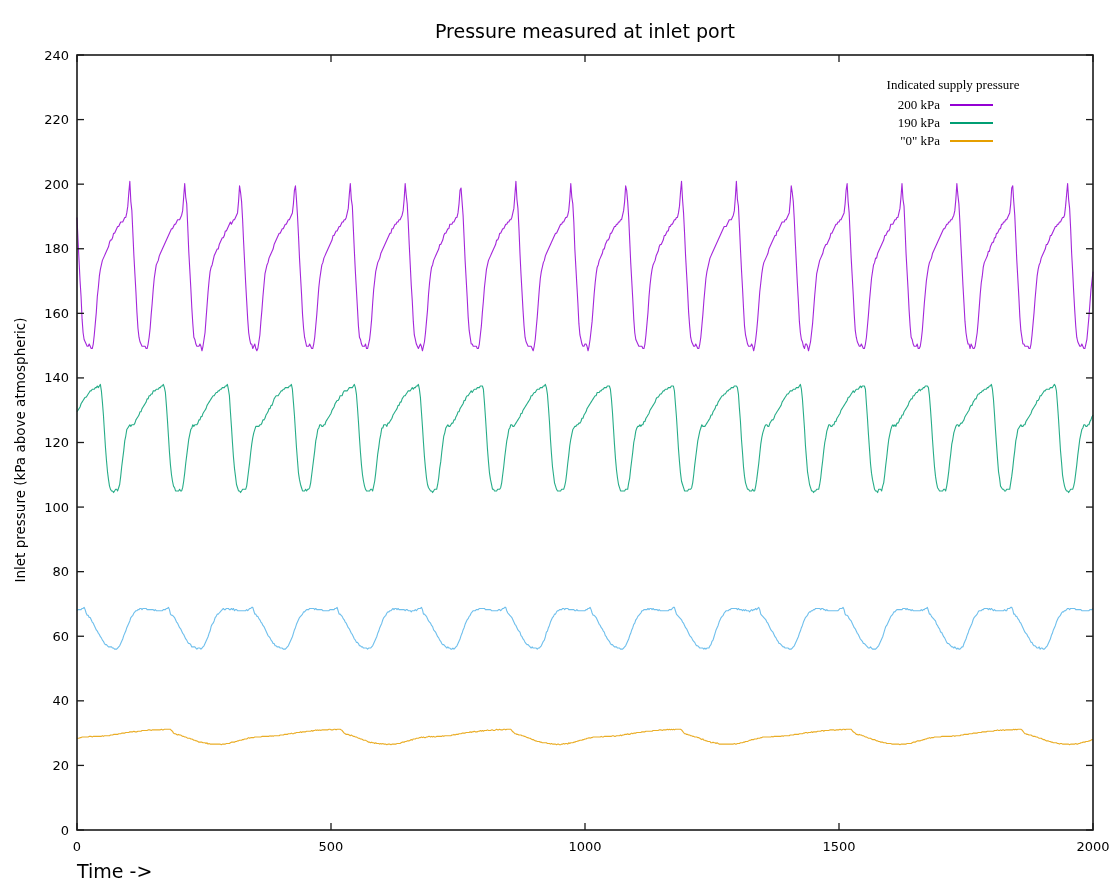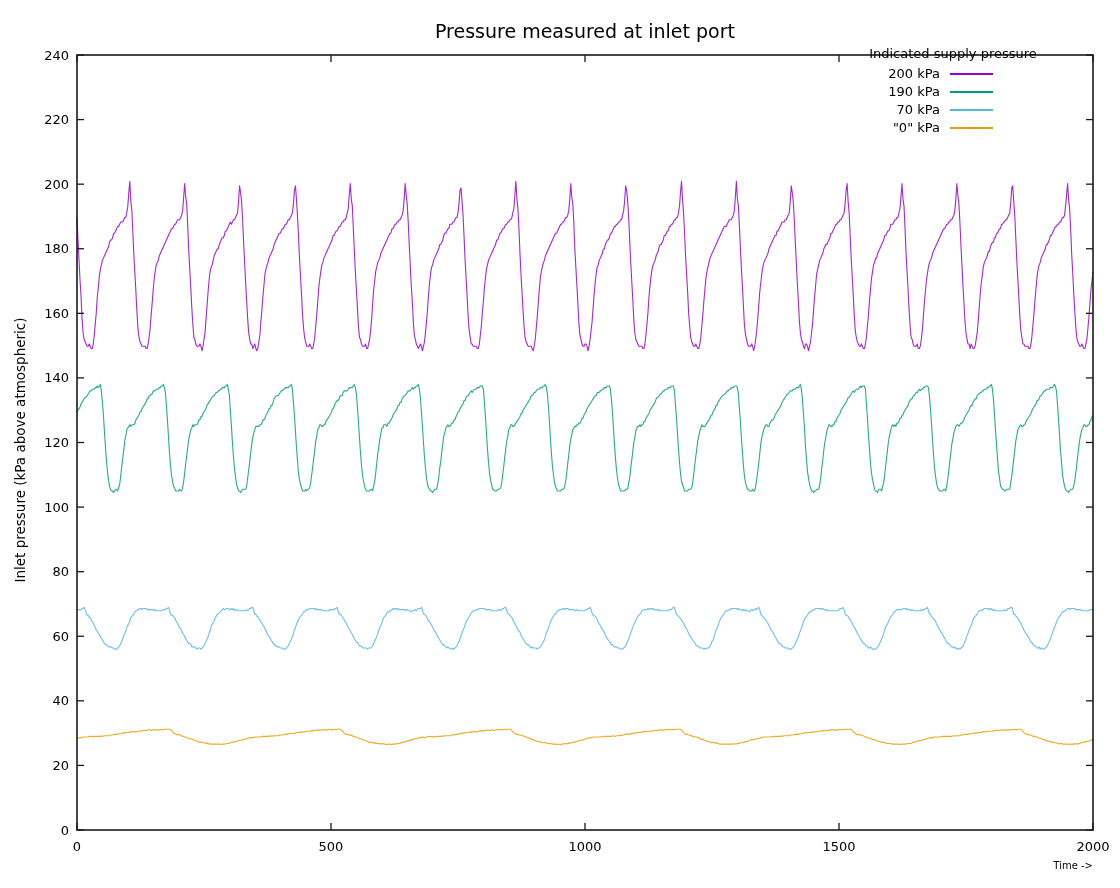--- a/index.html
+++ b/index.html
@@ -6,32 +6,32 @@
   #screen{
     position:relative;width:1120px;height:888px;background:#ffffff;
     font-family:"DejaVu Sans","Liberation Sans",sans-serif;color:#000;
     overflow:hidden;
   }
   #chart-title{
     position:absolute;top:20px;left:77px;width:1016px;text-align:center;
     font-size:19px;color:#000;
   }
   #x-axis-label{
-    position:absolute;top:860px;left:77px;width:1016px;text-align:right;
-    font-size:10px;color:#000;
+    position:absolute;top:860px;left:77px;width:1016px;text-align:left;
+    font-size:19px;color:#000;
   }
   #y-axis-label{
     position:absolute;top:442px;left:-160px;width:360px;text-align:center;
     font-size:13.5px;color:#000;
     transform:rotate(-90deg);transform-origin:center center;
   }
   #plot-svg{position:absolute;top:0;left:0;}
   #legend{
-    position:absolute;top:45px;left:833px;width:240px;
-    font-size:13px;line-height:18px;
+    position:absolute;top:76px;left:833px;width:240px;
+    font-size:13px;line-height:18px;font-family:Liberation Serif, serif;
   }
   #legend .legend-title{text-align:center;white-space:nowrap;margin-bottom:2px;}
   #legend .legend-row{
     display:flex;justify-content:flex-end;align-items:center;
     padding-right:80px;height:18px;
   }
   #legend .legend-label{text-align:left;white-space:nowrap;}
   #legend .legend-swatch{
     display:inline-block;width:43px;height:2px;margin-left:10px;flex:0 0 43px;
   }
@@ -112,22 +112,18 @@
     <div class="legend-title">Indicated supply pressure</div>
     <div class="legend-row">
       <span class="legend-label">200 kPa</span>
       <span class="legend-swatch" style="background: rgb(148, 0, 211);"></span>
     </div>
     <div class="legend-row">
       <span class="legend-label">190 kPa</span>
       <span class="legend-swatch" style="background: rgb(0, 158, 115);"></span>
     </div>
     <div class="legend-row">
-      <span class="legend-label">70 kPa</span>
-      <span class="legend-swatch" style="background: rgb(86, 180, 233);"></span>
-    </div>
-    <div class="legend-row">
       <span class="legend-label">"0" kPa</span>
       <span class="legend-swatch" style="background: rgb(230, 159, 0);"></span>
     </div>
   </div>
 
 </div>
 
 </body></html>

